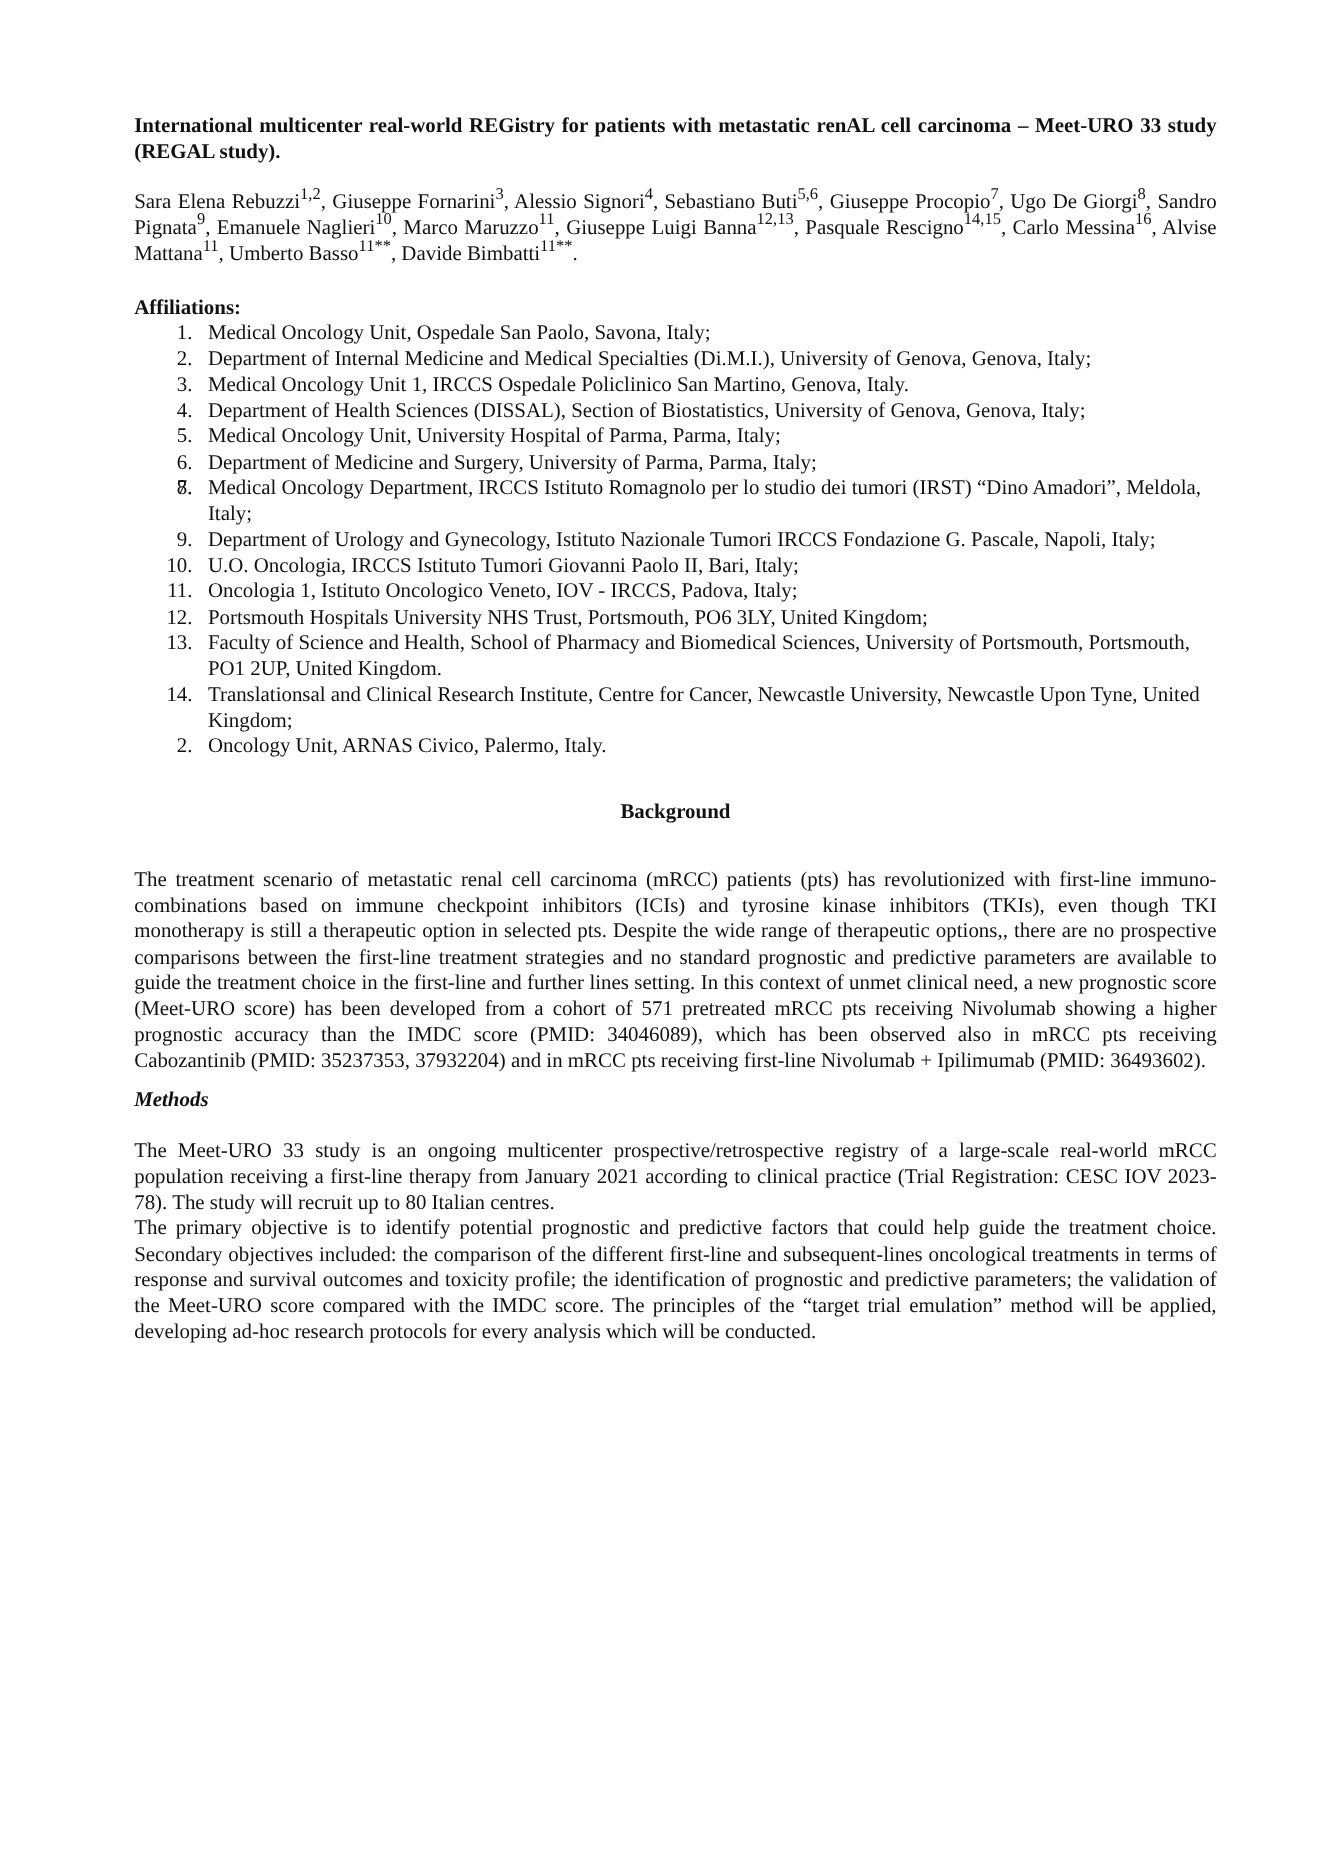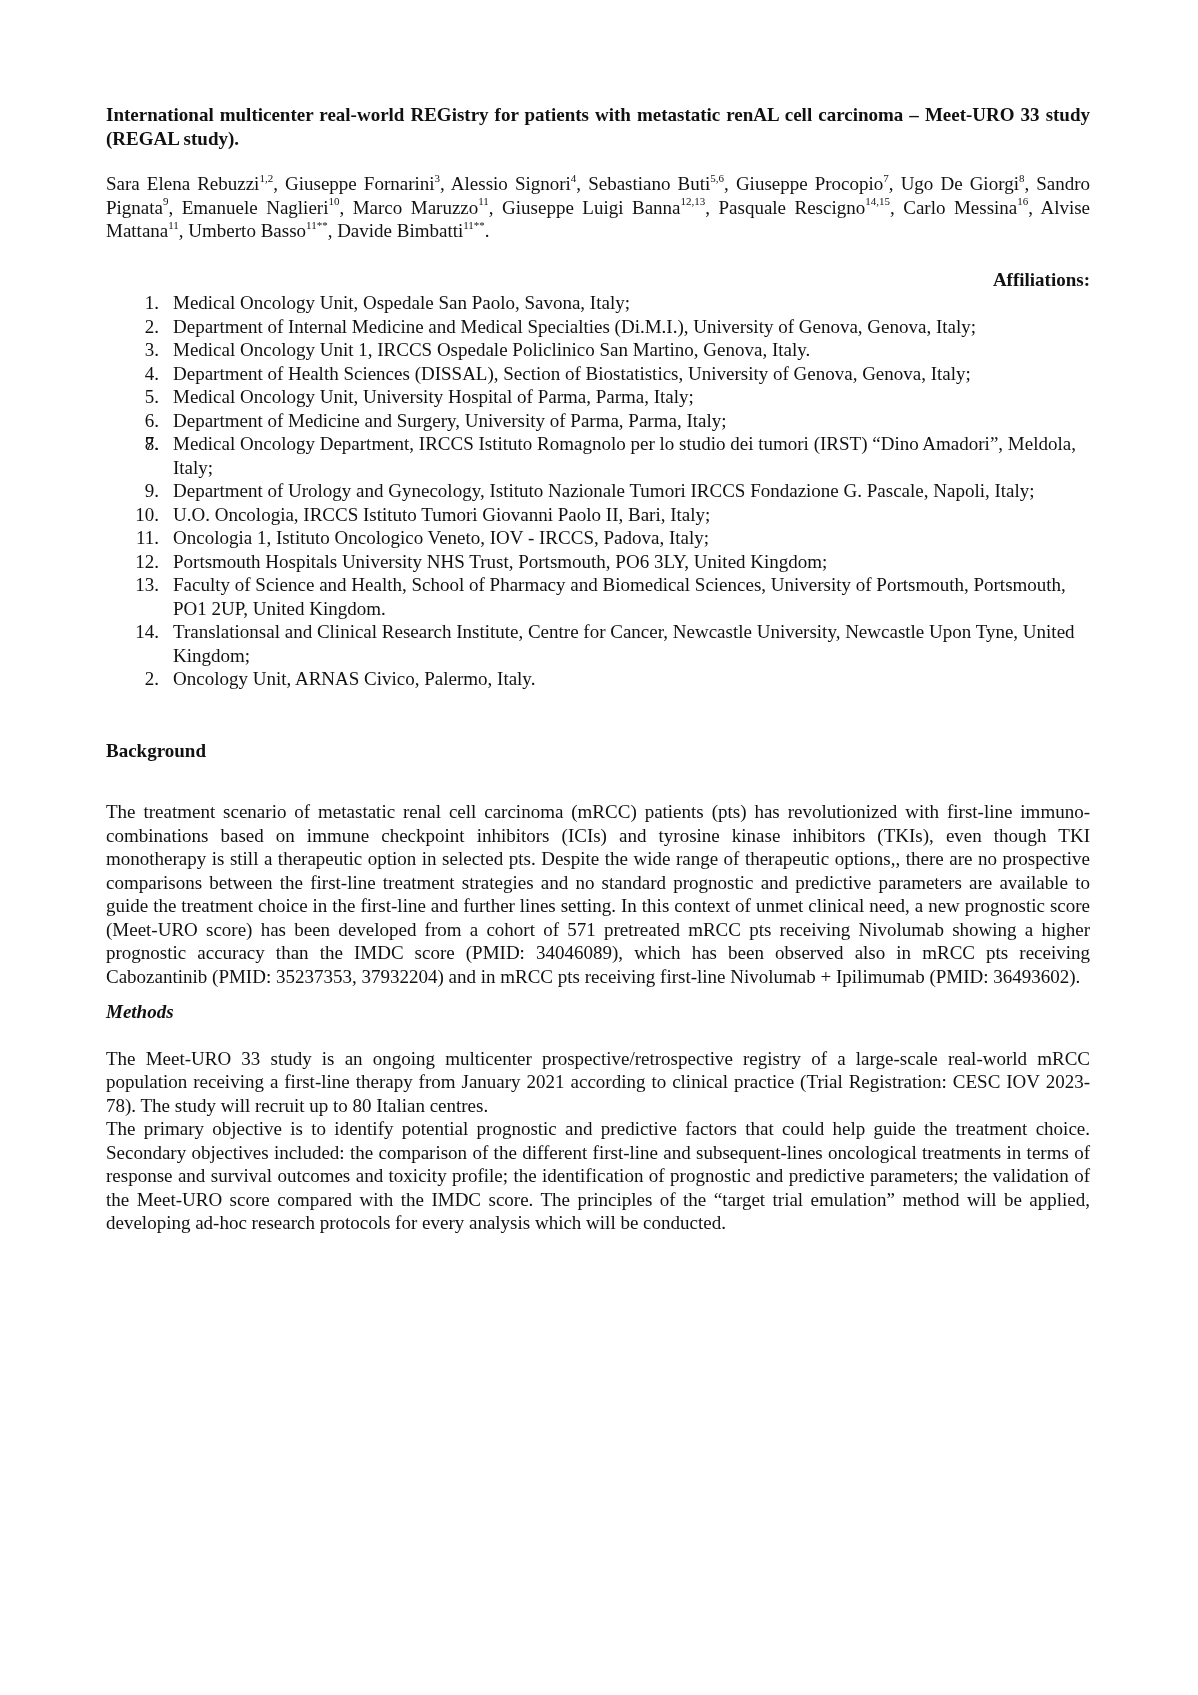--- a/index.html
+++ b/index.html
@@ -2,43 +2,43 @@
 <html><head>
 <meta charset="utf-8">
 <style>
   html, body { margin: 0; padding: 0; background: #ffffff; }
   body {
     width: 1198px; height: 1695px; overflow: hidden;
     font-family: "Liberation Serif", serif;
     color: #111111;
   }
   .page {
-    position: absolute; left: 106px; top: 103px; width: 984px;
+    position: absolute; left: 122px; top: 103px; width: 984px;
     font-size: 19px; line-height: 23.5px;
   }
   .title {
     font-weight: bold; text-align: justify; margin: 0;
     text-align-last: left;
   }
   .authors {
     margin: 22px 0 0 0; text-align: justify;
   }
-  .authors sup { font-size: 11px; line-height: 0; position: relative; top: -1px; }
-  .aff-heading { font-weight: bold; margin: 25px 0 0 0; text-align: right; }
+  .authors sup { font-size: 15px; line-height: 0; position: relative; top: -1px; }
+  .aff-heading { font-weight: bold; margin: 25px 0 0 0; }
   ol.affiliations {
     margin: 0; padding: 0; list-style: none;
   }
   ol.affiliations li {
     position: relative; padding-left: 67px;
   }
   ol.affiliations li .num {
     position: absolute; left: 0; width: 60px; text-align: right; padding-right: 7px; box-sizing: border-box;
   }
   .section-heading { font-weight: bold; margin: 0; }
-  .bg-heading { margin-top: 48px; }
+  .bg-heading { margin-top: 36px; text-align: center; }
   .para { margin: 0; text-align: justify; }
   .bg-para { margin-top: 38px; }
   .methods-heading { margin-top: 12px; font-style: italic; }
   .methods-para1 { margin-top: 23px; }
 </style>
 </head>
 <body>
 
 <div class="page">
   <p class="title">International multicenter real-world REGistry for patients with metastatic renAL cell carcinoma – Meet-URO 33 study (REGAL study).</p>

